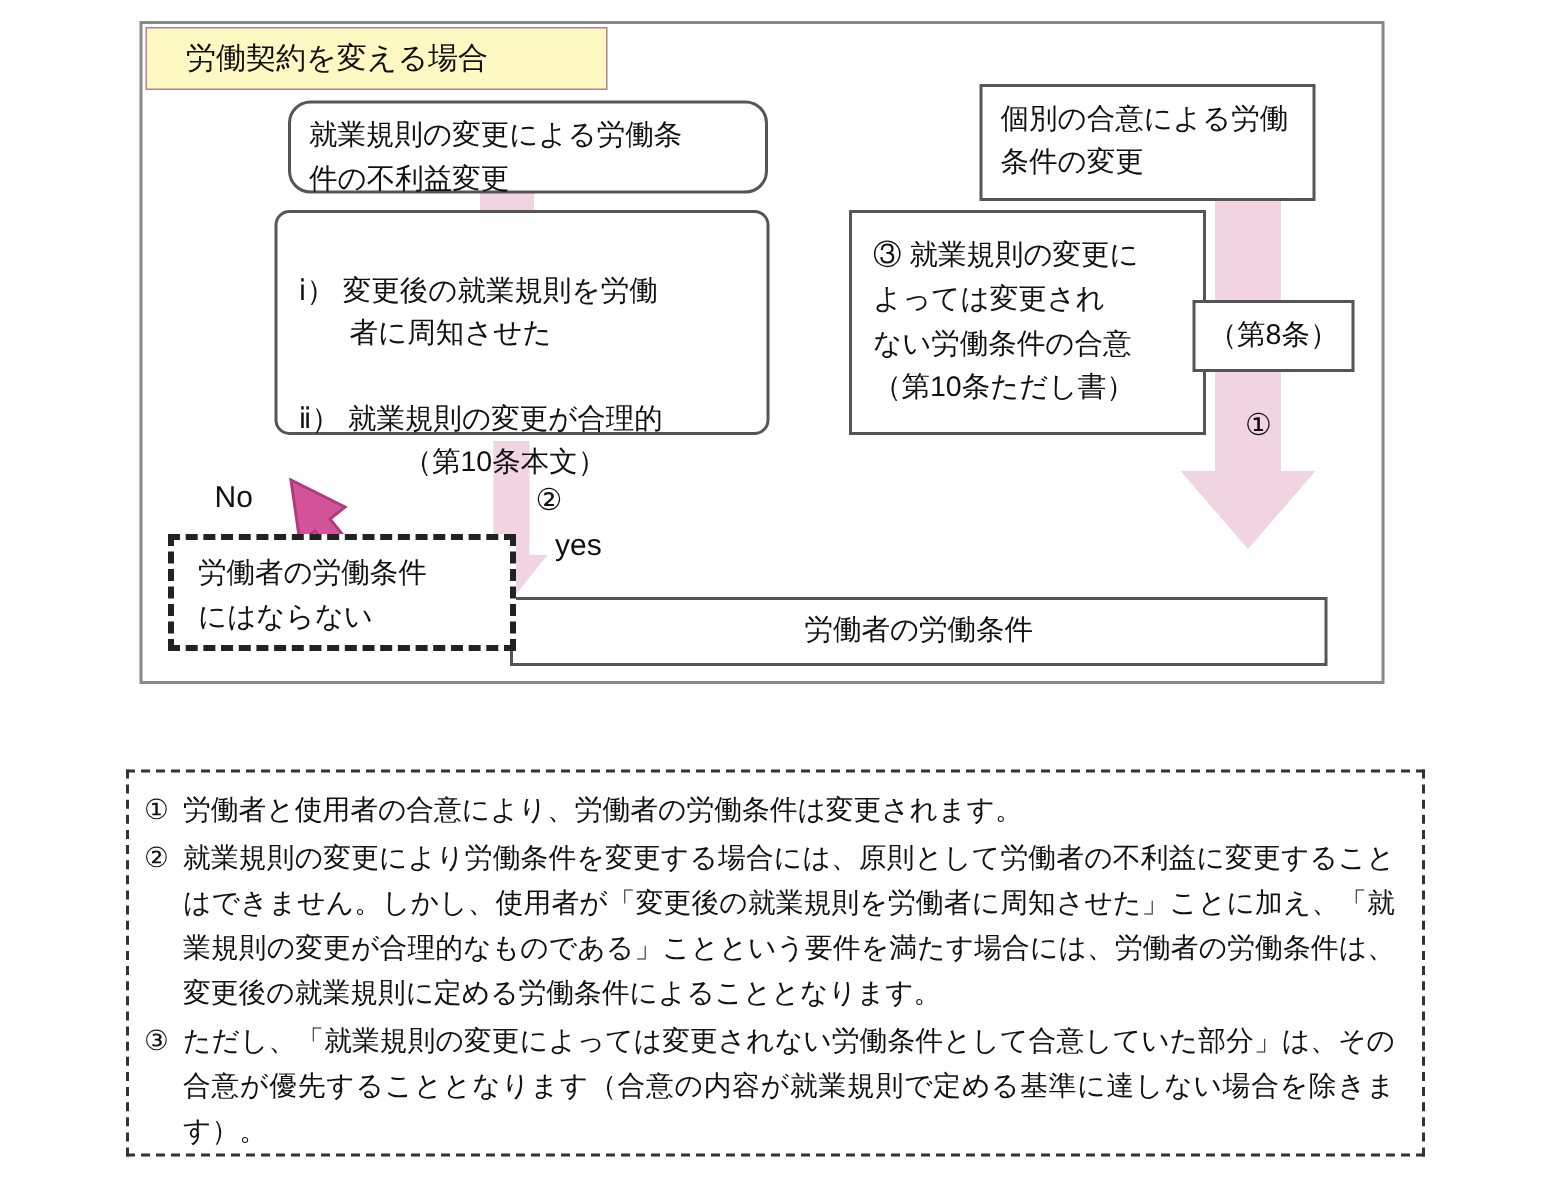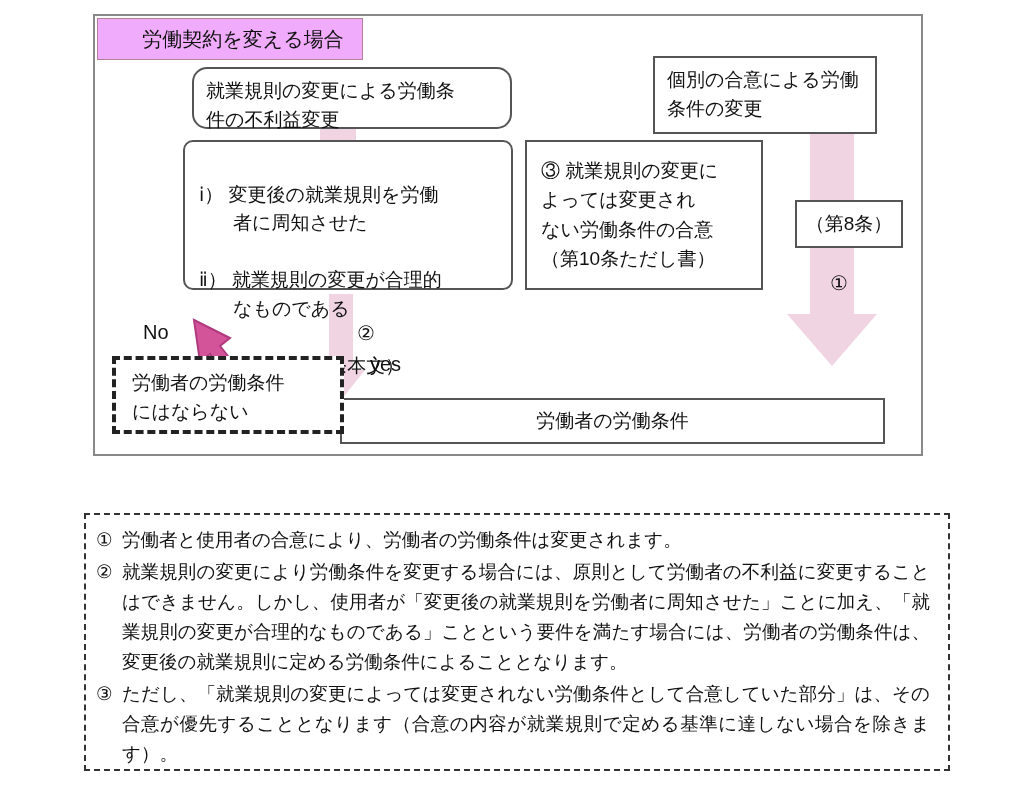--- a/index.html
+++ b/index.html
@@ -37,31 +37,30 @@
     line-height: 1.5;
     padding: 8px 12px;
     white-space: pre-line;
   }
 
   
   #title-tag {
     position: absolute;
     left: 95px;
     top: 16px;
-    width: 266px;
+    width: 308px;
     height: 42px;
     box-sizing: border-box;
-    background: #f0abfc;
+    background: #fef9c3;
     border: 1.5px solid #b38098;
     font-size: 20px;
     line-height: 40px;
     padding-left: 26px;
     color: #111;
     z-index: 5;
-    text-align: center;
   }
 
   #box-rule-change {
     left: 97px;
     top: 51px;
     width: 320px;
     height: 62px;
     border-radius: 15px;
   }
   #box-conditions {
@@ -81,21 +80,21 @@
     padding-left: 70px;
   }
 
   #box-individual {
     left: 558px;
     top: 40px;
     width: 224px;
     height: 78px;
   }
   #box-exception {
-    left: 430px;
+    left: 471px;
     top: 124px;
     width: 238px;
     height: 150px;
     padding: 14px 10px 10px 14px;
     line-height: 1.55;
   }
   #box-article8 {
     left: 700px;
     top: 184px;
     width: 108px;
@@ -234,21 +233,20 @@
   </div>
   <div id="label-no" class="arrow-label">No</div>
 
   <div id="box-rule-change" class="box">就業規則の変更による労働条
 件の不利益変更</div>
 
   <div id="box-conditions" class="box">
     <span>ⅰ） 変更後の就業規則を労働</span>
     <span class="line-indent">者に周知させた</span>
     <span>ⅱ） 就業規則の変更が合理的</span>
-    <span class="line-indent">なものである</span>
     <span class="line-center">（第10条本文）</span>
   </div>
 
   <div id="box-individual" class="box">個別の合意による労働
 条件の変更</div>
 
   <div id="box-exception" class="box">③ 就業規則の変更に
 よっては変更され
 ない労働条件の合意
 （第10条ただし書）</div>

